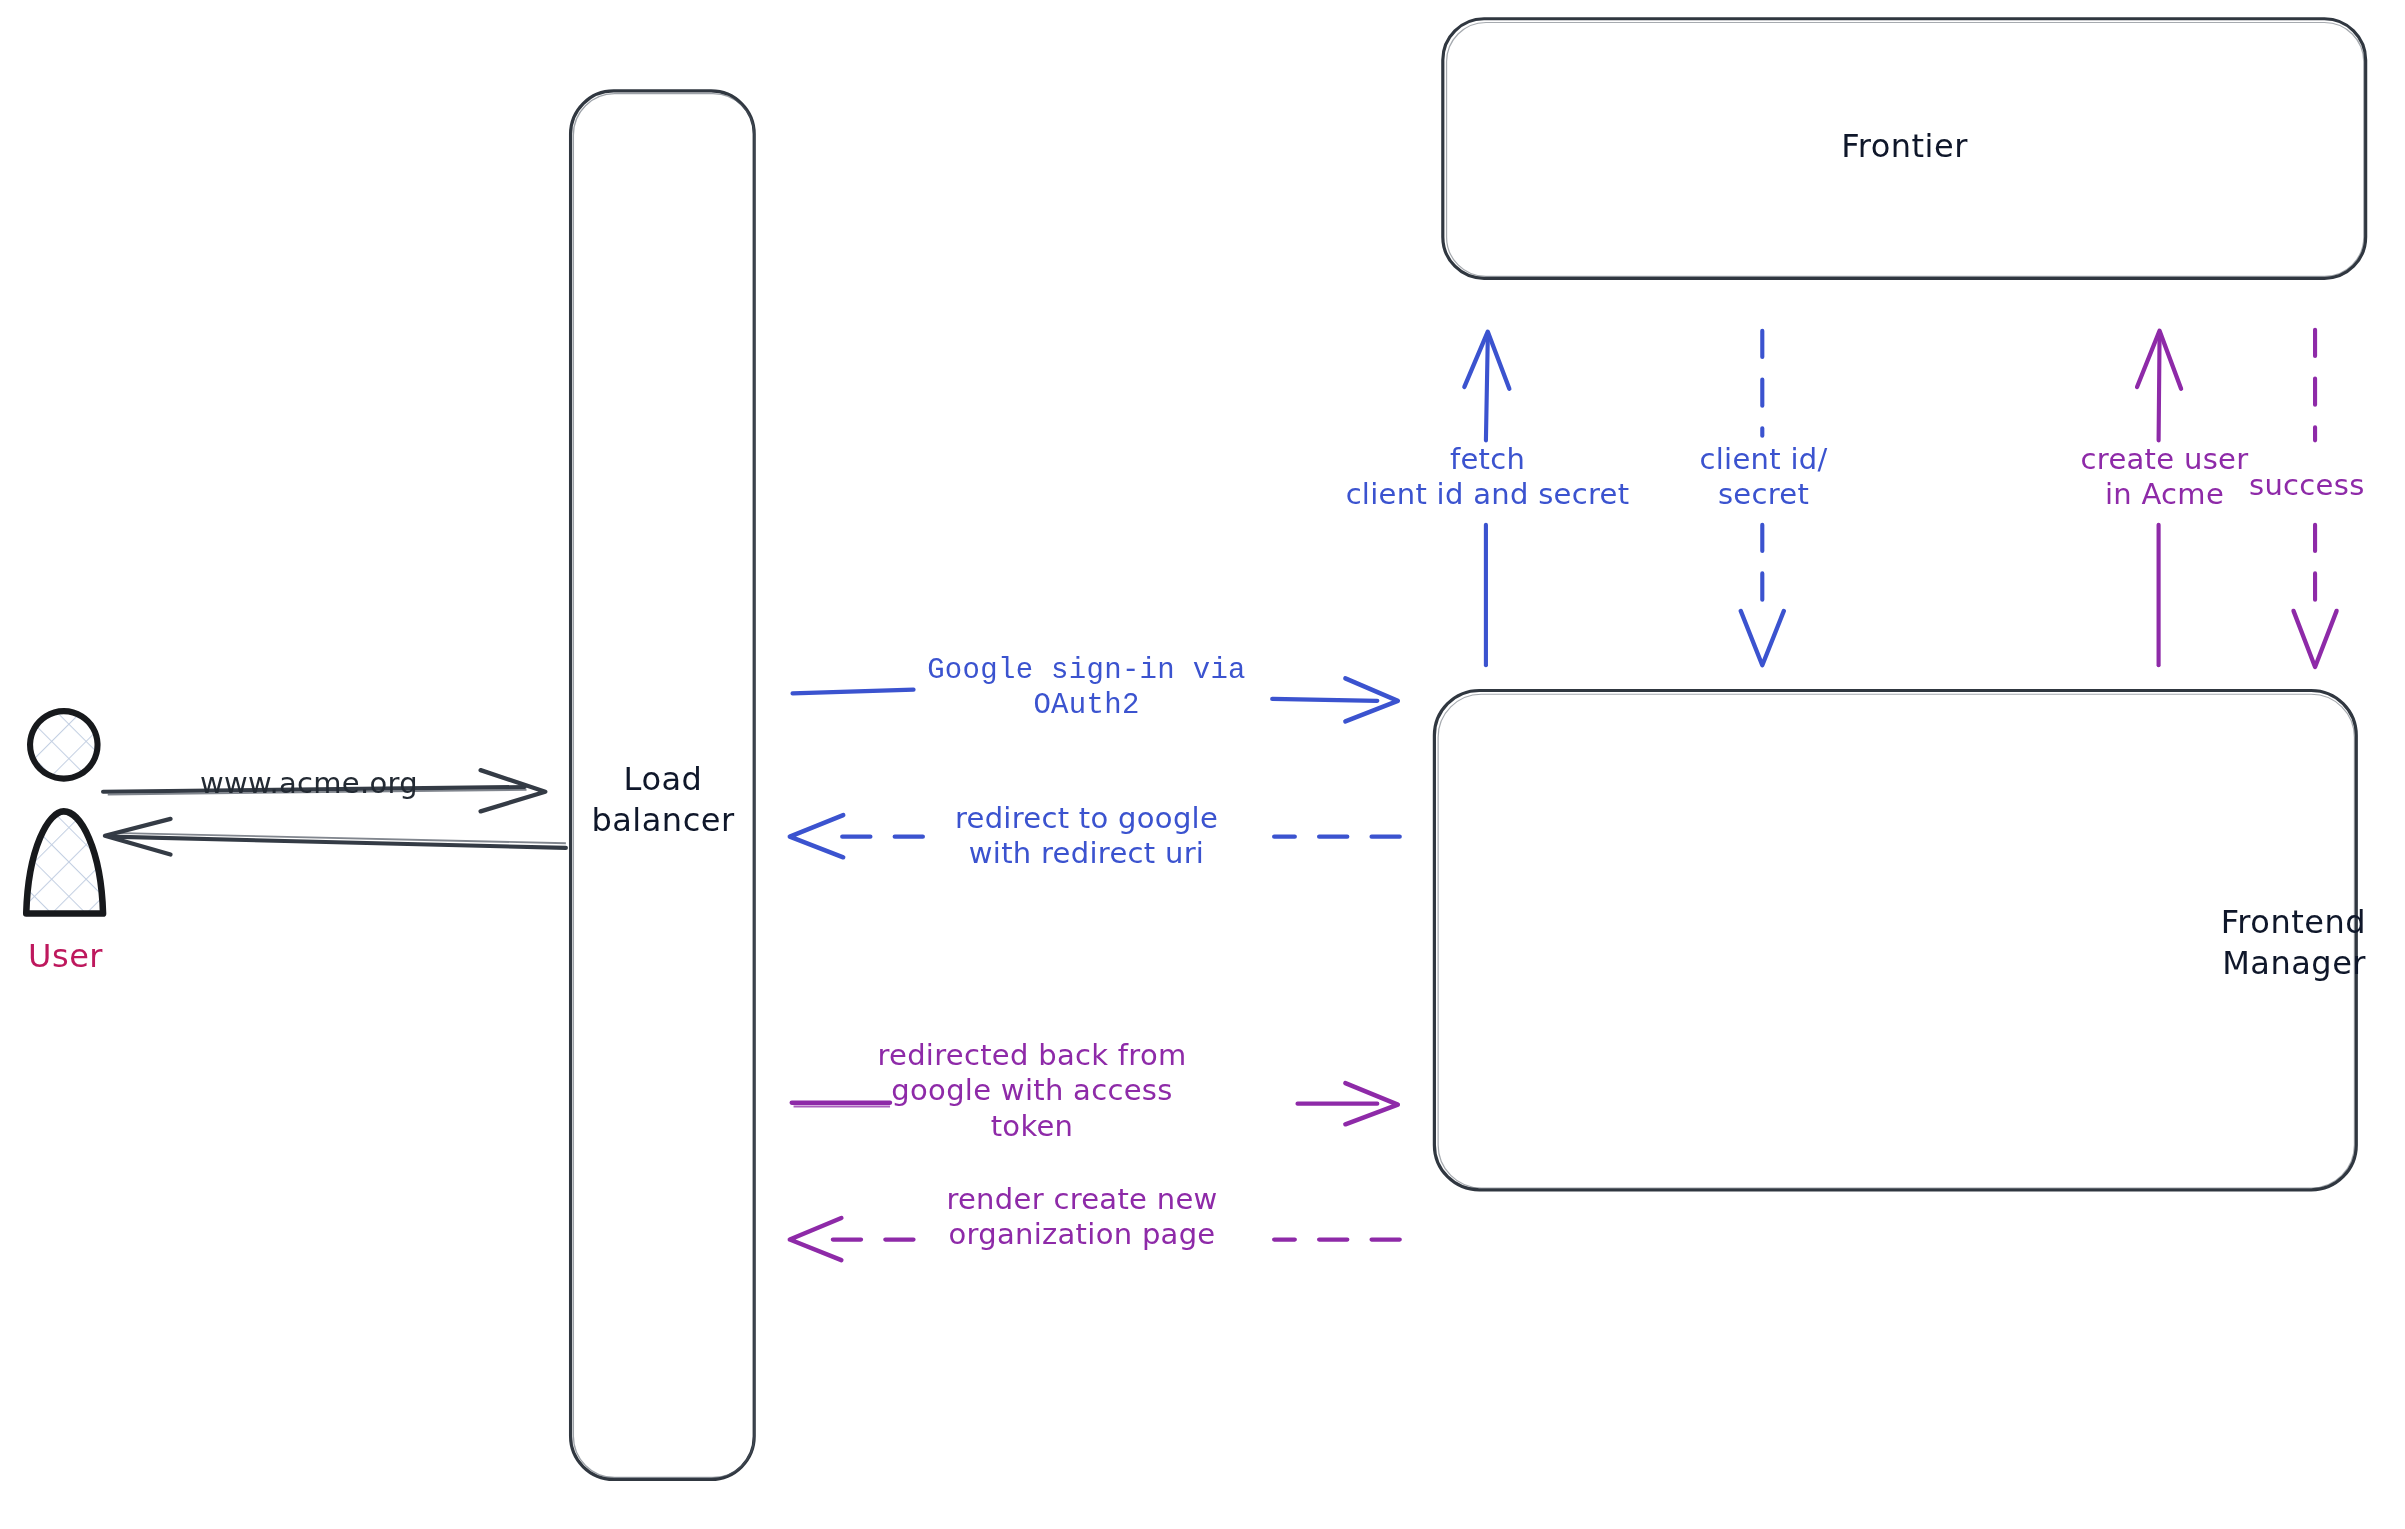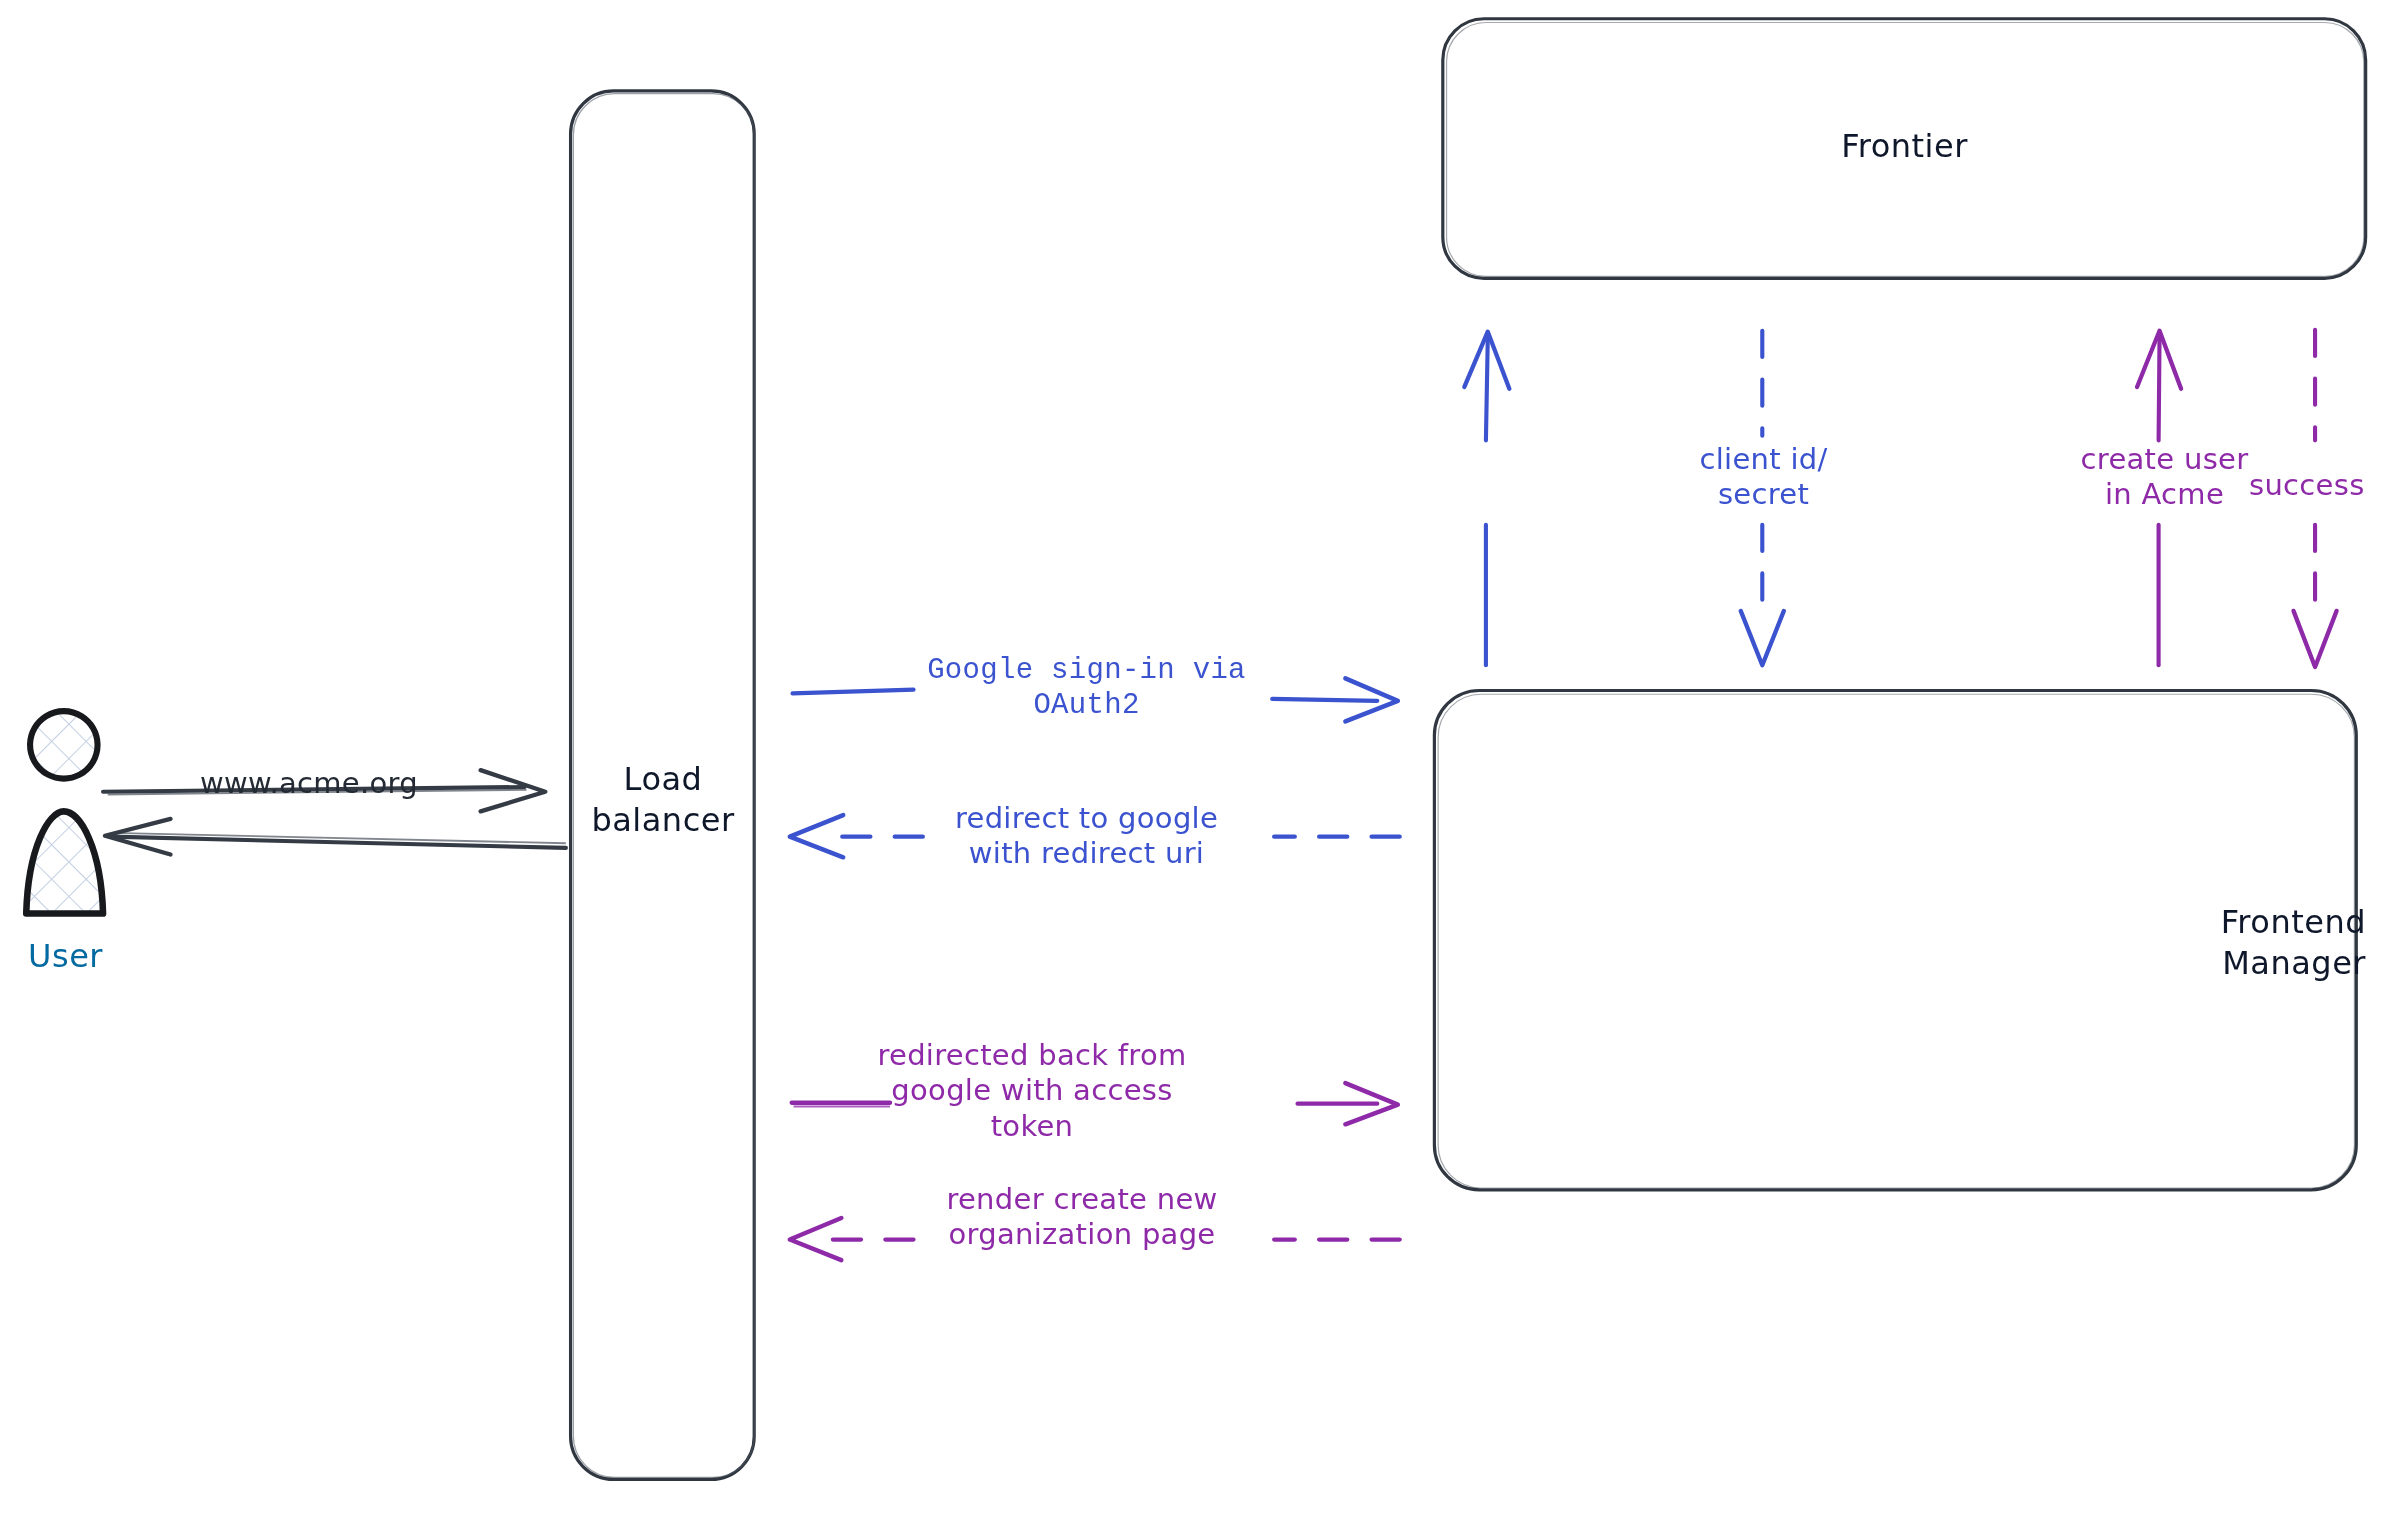--- a/index.html
+++ b/index.html
@@ -42,21 +42,21 @@
     line-height: 1.22;
     text-align: center;
     letter-spacing: 0.3px;
     white-space: pre-line;
   }
   .edge-label.blue { color: #3b53cf; }
   .edge-label.purple { color: #8e2aa8; }
   .edge-label.dark { color: #232a33; }
   .actor-label {
     position: absolute;
-    color: #0369a1;
+    color: #be185d;
     font-size: 32px;
     text-align: center;
     letter-spacing: 0.5px;
   }
 </style>
 </head>
 <body>
 
 <div id="canvas">
 
@@ -170,20 +170,22 @@
   <div class="edge-label blue" style="left:904px; top:801px; width:365px;">redirect to google
 with redirect uri</div>
 
   <div class="edge-label purple" style="left:835px; top:1038px; width:394px;">redirected back from
 google with access
 token</div>
 
   <div class="edge-label purple" style="left:890px; top:1182px; width:384px;">render create new
 organization page</div>
 
+  <div class="edge-label blue" style="left:1298px; top:442px; width:379px;">fetch
+client id and secret</div>
 
   <div class="edge-label blue" style="left:1677px; top:442px; width:173px;">client id/
 secret</div>
 
   <div class="edge-label purple" style="left:2038px; top:442px; width:253px;">create user
 in Acme</div>
 
   <div class="edge-label purple" style="left:2249px; top:468px; width:159px; text-align:left;">success</div>
 
 </div>

